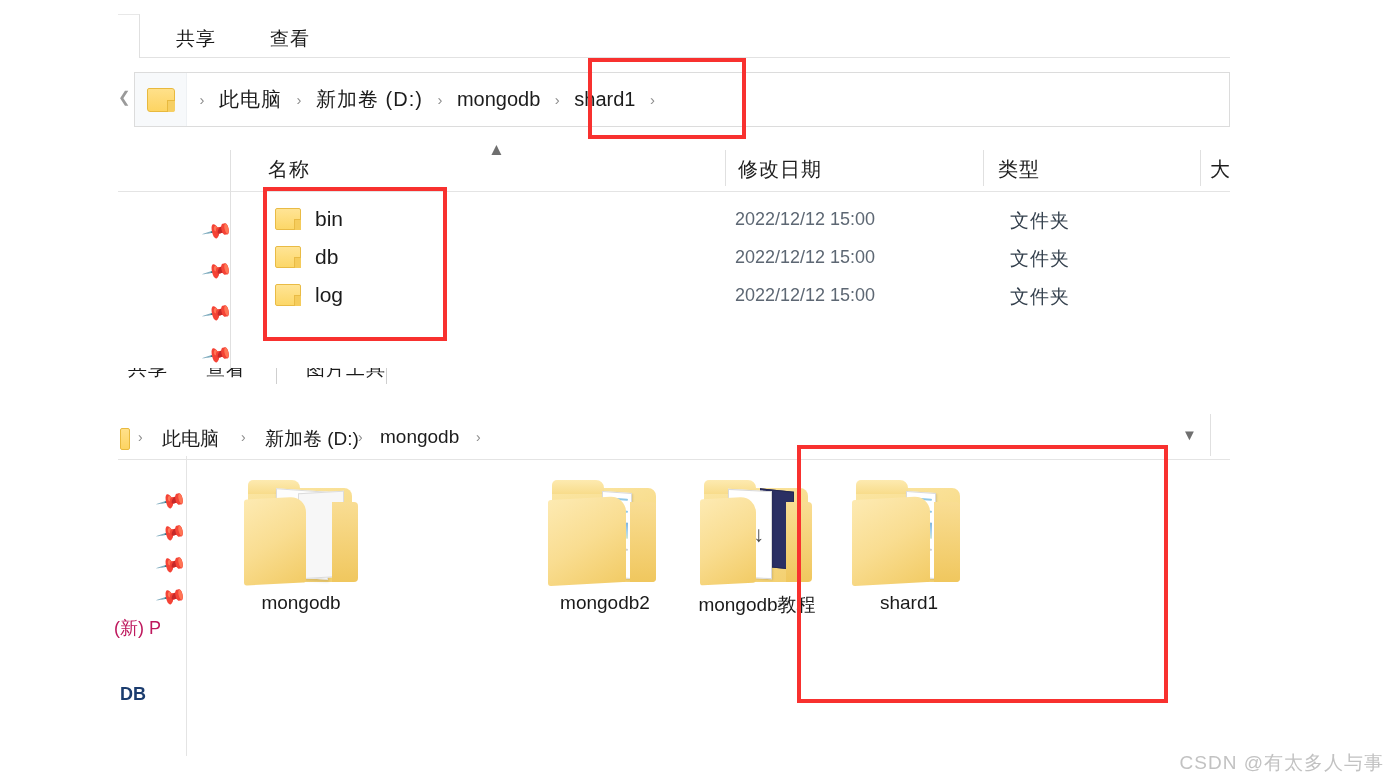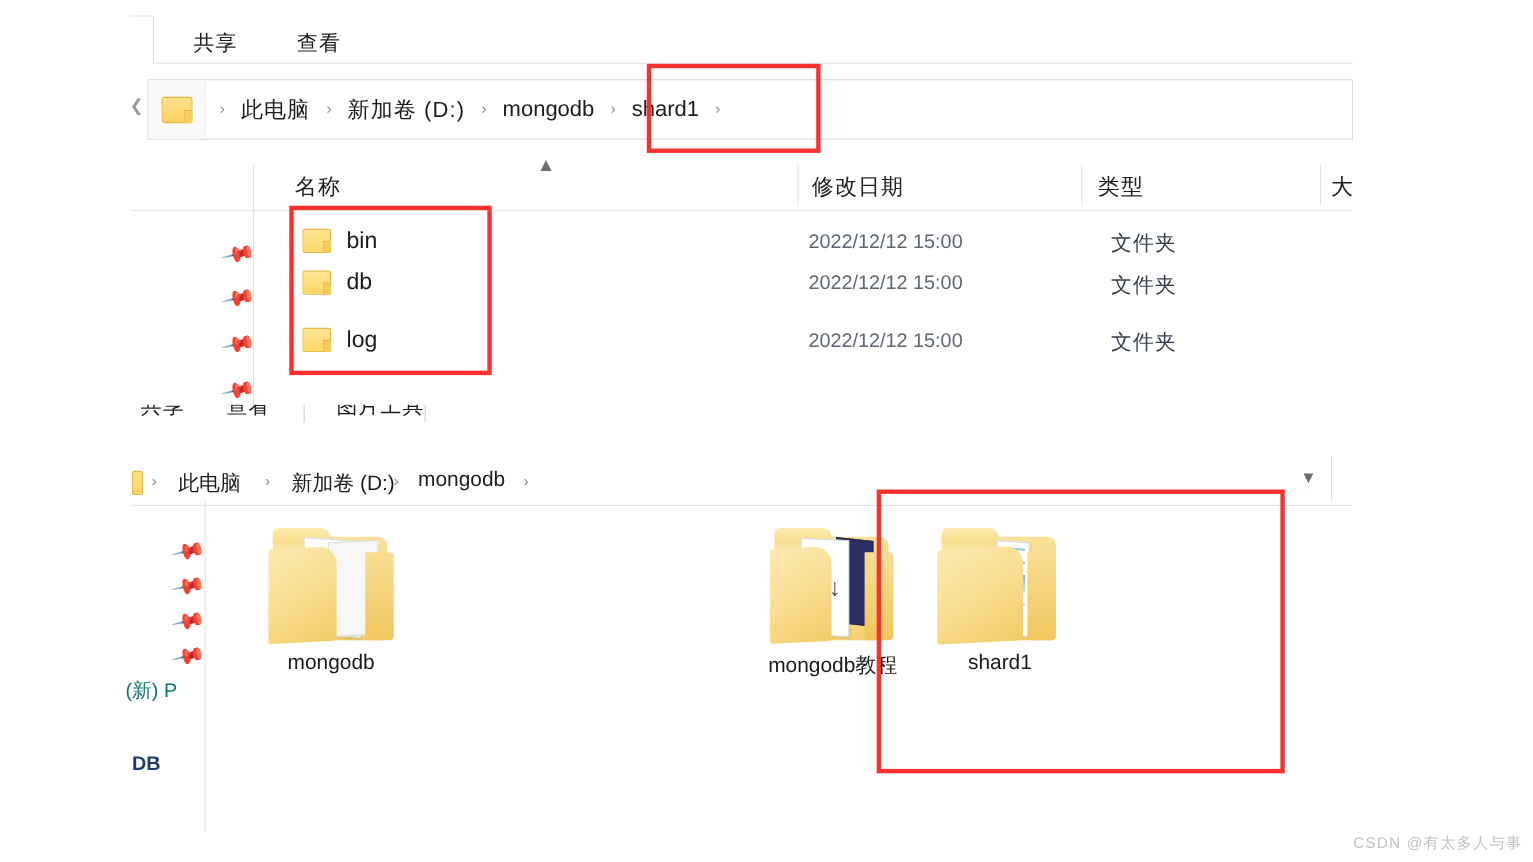--- a/index.html
+++ b/index.html
@@ -184,21 +184,21 @@
     box-shadow:1px 2px 3px rgba(0,0,0,.12);
   }
   .bf-plainpaper2 {
     position:absolute; left:56px; top:16px; width:46px; height:86px;
     background:#f7f7f7; border:1px solid #dcdcdc; transform:skewY(-3deg);
   }
 
   
   .watermark {
     position:absolute; right:10px; bottom:8px;
-    font-size:14px; color:#c2c2c2; letter-spacing:1px; white-space:nowrap;
+    font-size:19px; color:#c2c2c2; letter-spacing:1px; white-space:nowrap;
   }
 </style>
 </head>
 <body>
 
 <div id="upper-window">
 
   <div class="ribbon-tabs">
     <div class="tab-stub"></div>
     <div class="tab-item t1">共享</div>
@@ -248,21 +248,21 @@
   <span class="fname">bin</span>
   <span class="fdate">2022/12/12 15:00</span>
   <span class="ftype">文件夹</span>
 </div>
 <div class="frow" style="left:275px; top:240px; width:950px;">
   <span class="row-folder"></span>
   <span class="fname">db</span>
   <span class="fdate">2022/12/12 15:00</span>
   <span class="ftype">文件夹</span>
 </div>
-<div class="frow" style="left:275px; top:292px; width:950px;padding-left:28px;">
+<div class="frow" style="left:275px; top:278px; width:950px;padding-left:28px;">
   <span class="row-folder"></span>
   <span class="fname">log</span>
   <span class="fdate">2022/12/12 15:00</span>
   <span class="ftype">文件夹</span>
 </div>
 
 <div class="win-divider" style="top:397px;"></div>
 
 <div id="lower-window">
 
@@ -288,39 +288,59 @@
     <span class="chev-down-btn">▼</span>
     <div class="addr2-div"></div>
   </div>
 
   <div class="navpane-div-lower"></div>
   <div class="pin-col-lower">
     <span class="pin" style="left:42px; top:22px;">📌</span>
     <span class="pin" style="left:42px; top:54px;">📌</span>
     <span class="pin" style="left:42px; top:86px;">📌</span>
     <span class="pin" style="left:42px; top:118px;">📌</span>
-    <span class="side-text" style="left:-4px; top:150px; color:#0f766e;">(新) P</span>
+    <span class="side-text" style="left:-4px; top:150px; color:#be185d;">(新) P</span>
     <span class="side-text" style="left:2px; top:218px; color:#1b3c6e; font-weight:bold;">DB</span>
   </div>
 
   <div class="tiles">
 
     <div class="tile" style="left:0px; top:0px;">
       <div class="bigfolder">
         <div class="bf-back"></div>
           <div class="bf-tab"></div>
         <div class="bf-plainpaper1"></div>
         <div class="bf-plainpaper2"></div>
         <div class="bf-front" style="width:62px;"></div>
         <div class="bf-right" style="left:90px;"></div>
       </div>
       <div class="tile-label">mongodb</div>
     </div>
 
 
+    <div class="tile" style="left:304px; top:0px;">
+      <div class="bigfolder">
+        <div class="bf-back"></div>
+          <div class="bf-tab"></div>
+        <div class="bf-paper" style="left:56px; top:16px; width:30px; height:86px; transform:skewY(4deg);">
+          <div class="doc-lines">
+            <div class="doc-line"></div>
+              <div class="doc-line short"></div>
+            <div class="doc-line"></div>
+              <div class="doc-line short"></div>
+            <div class="doc-img"></div>
+            <div class="doc-line grey short"></div>
+              <div class="doc-line grey"></div>
+          </div>
+        </div>
+        <div class="bf-front"></div>
+        <div class="bf-right"></div>
+      </div>
+      <div class="tile-label">mongodb2</div>
+    </div>
 
     <div class="tile" style="left:456px; top:0px;">
       <div class="bigfolder">
         <div class="bf-back"></div>
           <div class="bf-tab"></div>
         <div class="bf-navy"></div>
         <div class="bf-paper" style="left:30px; top:14px; width:44px; height:88px; transform:skewY(3deg);">
           <div class="md-badge">M↓</div>
         </div>
         <div class="bf-front" style="width:56px;"></div>

